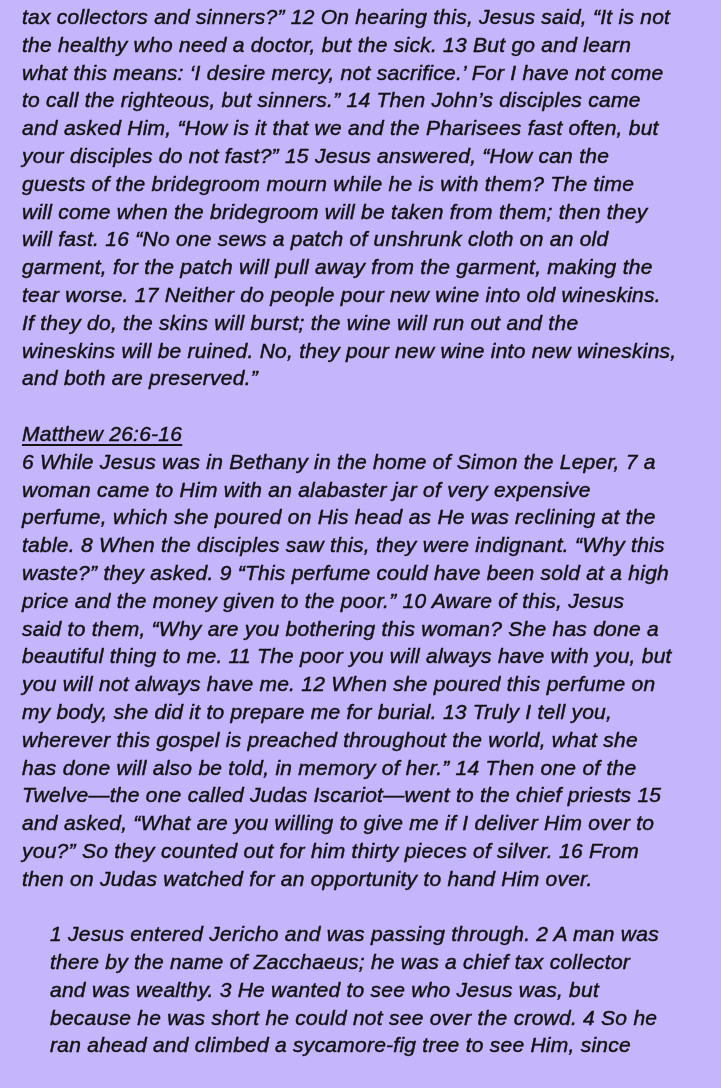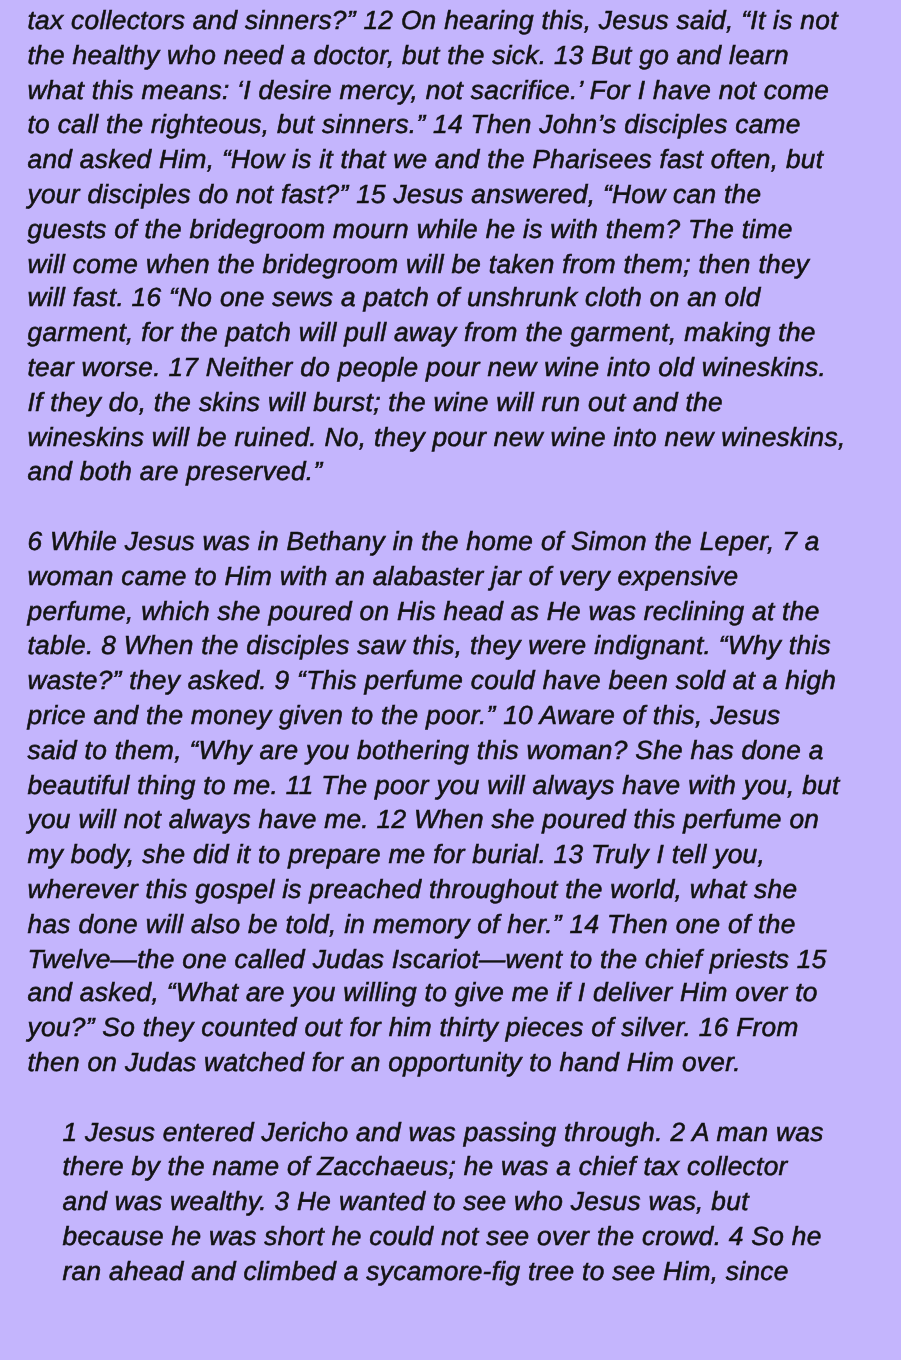--- a/index.html
+++ b/index.html
@@ -54,20 +54,21 @@
 your disciples do not fast?” 15 Jesus answered, “How can the
 guests of the bridegroom mourn while he is with them? The time
 will come when the bridegroom will be taken from them; then they
 will fast. 16 “No one sews a patch of unshrunk cloth on an old
 garment, for the patch will pull away from the garment, making the
 tear worse. 17 Neither do people pour new wine into old wineskins.
 If they do, the skins will burst; the wine will run out and the
 wineskins will be ruined. No, they pour new wine into new wineskins,
 and both are preserved.”</p>
 
+  <div class="heading">Matthew 26:6-16</div>
 
   <p class="para">6 While Jesus was in Bethany in the home of Simon the Leper, 7 a
 woman came to Him with an alabaster jar of very expensive
 perfume, which she poured on His head as He was reclining at the
 table. 8 When the disciples saw this, they were indignant. “Why this
 waste?” they asked. 9 “This perfume could have been sold at a high
 price and the money given to the poor.” 10 Aware of this, Jesus
 said to them, “Why are you bothering this woman? She has done a
 beautiful thing to me. 11 The poor you will always have with you, but
 you will not always have me. 12 When she poured this perfume on

